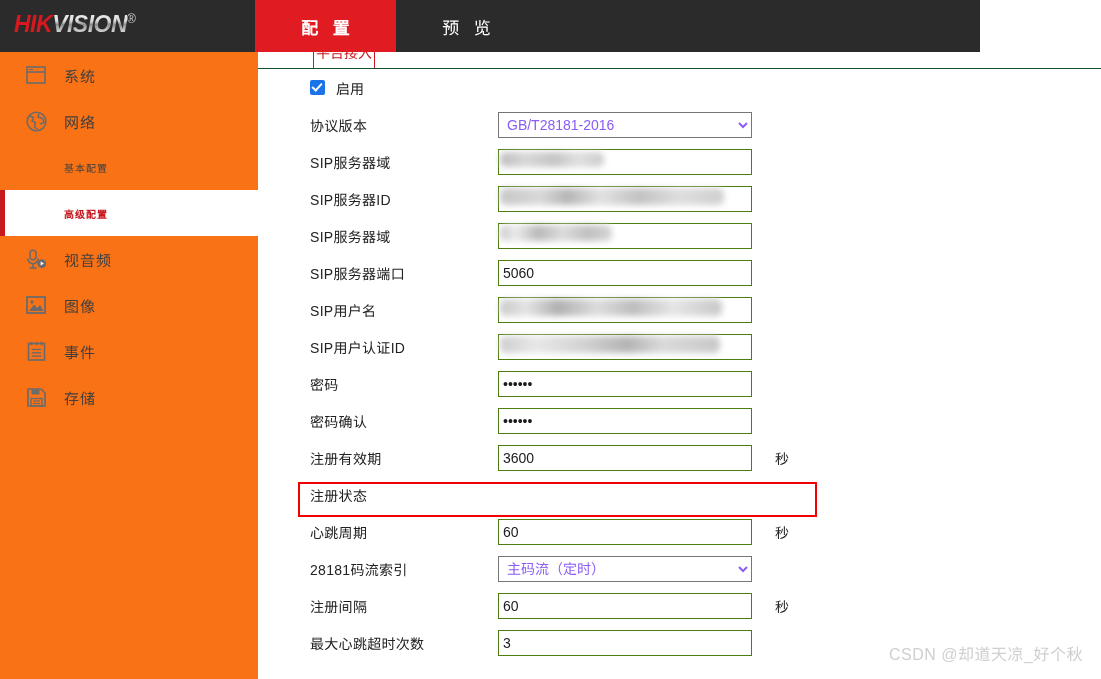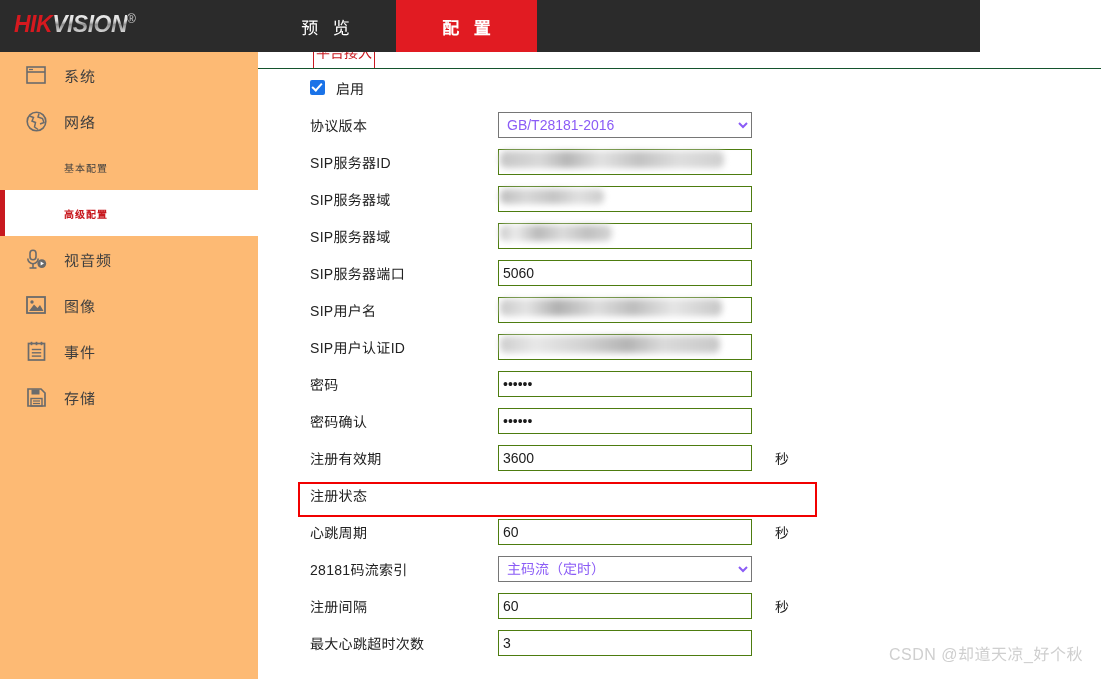--- a/index.html
+++ b/index.html
@@ -79,21 +79,21 @@
     font-weight: bold;
   }
 
   
   .sidebar {
     position: absolute;
     left: 0;
     top: 52px;
     width: 258px;
     height: 627px;
-    background: #fdba74;
+    background: #f97316;
     z-index: 10;
   }
   .nav-item {
     position: relative;
     height: 46px;
     display: flex;
     align-items: center;
     padding-left: 25px;
     box-sizing: border-box;
     cursor: pointer;
@@ -320,22 +320,22 @@
   }
 </style>
 </head>
 <body>
 
 <div class="header">
   <div class="logo">
     <span class="hik">HIK</span><span class="vision">VISION</span><span class="reg">®</span>
   </div>
   <div class="tabs">
+    <div class="tab active">配 置</div>
     <div class="tab">预 览</div>
-    <div class="tab active">配 置</div>
   </div>
 </div>
 
 <div class="sidebar">
 
   <div class="nav-item">
     <span class="ico">
       <svg width="20" height="18" viewBox="0 0 20 18" fill="none" stroke="#6b6b6b" stroke-width="1.6">
         <rect x="1" y="1" width="18" height="16"></rect>
         <line x1="1" y1="6" x2="19" y2="6"></line>
@@ -435,32 +435,32 @@
     <div class="row">
       <span class="label">协议版本</span>
       <span class="ctrl">
         <select class="sel">
           <option>GB/T28181-2016</option>
         </select>
       </span>
     </div>
 
     <div class="row">
+      <span class="label">SIP服务器域</span>
+      <span class="ctrl">
+        <input class="txt" type="text" value="" style="">
+        <span class="redact" style="left:2px; top:3px; width:104px; height:15px; background:linear-gradient(90deg,#bdbdbd 0%,#d8d8d8 25%,#c4c4c4 52%,#e0e0e0 75%,#cccccc 100%);"></span>
+      </span>
+    </div>
+
+    <div class="row">
       <span class="label">SIP服务器ID</span>
       <span class="ctrl">
         <input class="txt" type="text" value="" style="">
         <span class="redact" style="left:2px; top:2px; width:224px; height:17px; background:linear-gradient(90deg,#c6c6c6 0%,#d9d9d9 18%,#b6b6b6 30%,#e2e2e2 45%,#c2c2c2 62%,#dedede 80%,#cfcfcf 100%);"></span>
-      </span>
-    </div>
-
-    <div class="row">
-      <span class="label">SIP服务器域</span>
-      <span class="ctrl">
-        <input class="txt" type="text" value="" style="">
-        <span class="redact" style="left:2px; top:3px; width:104px; height:15px; background:linear-gradient(90deg,#bdbdbd 0%,#d8d8d8 25%,#c4c4c4 52%,#e0e0e0 75%,#cccccc 100%);"></span>
       </span>
     </div>
 
     <div class="row">
       <span class="label">SIP服务器域</span>
       <span class="ctrl">
         <input class="txt" type="text" value="" style="">
         <span class="redact" style="left:2px; top:2px; width:112px; height:16px; background:linear-gradient(90deg,#c9c9c9 0%,#ececec 14%,#b9b9b9 34%,#dcdcdc 56%,#c0c0c0 78%,#d5d5d5 100%);"></span>
       </span>
     </div>

